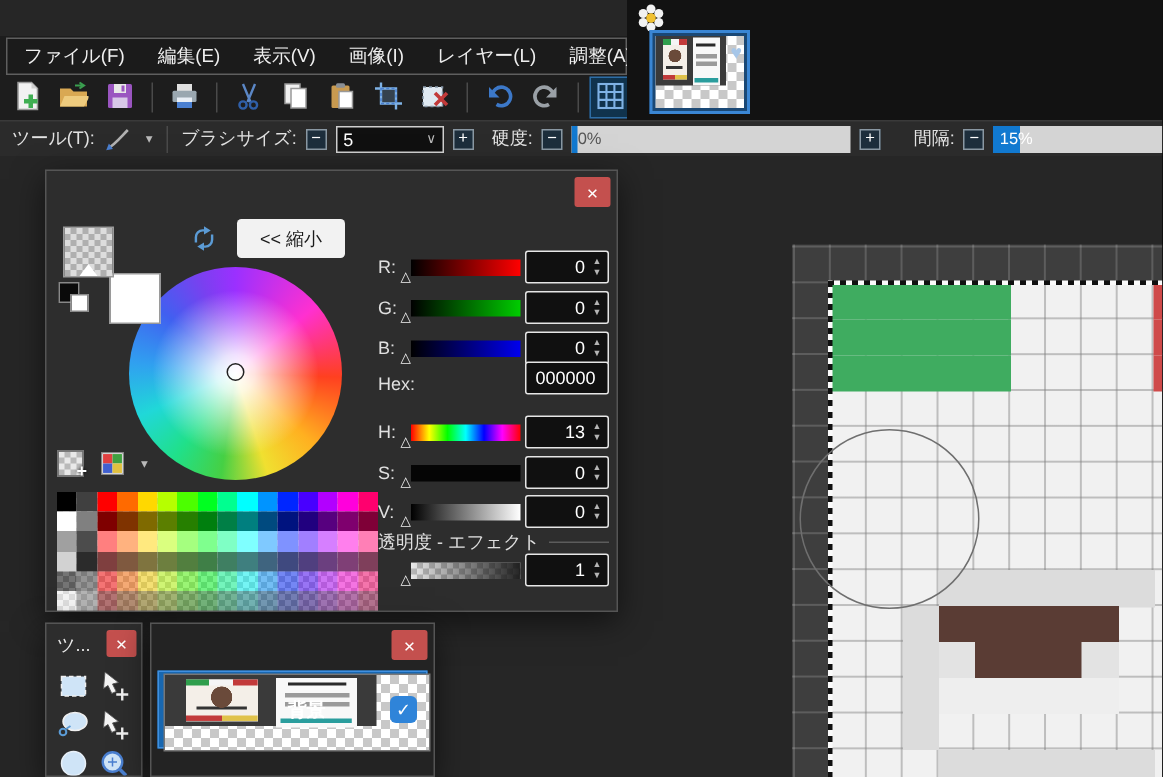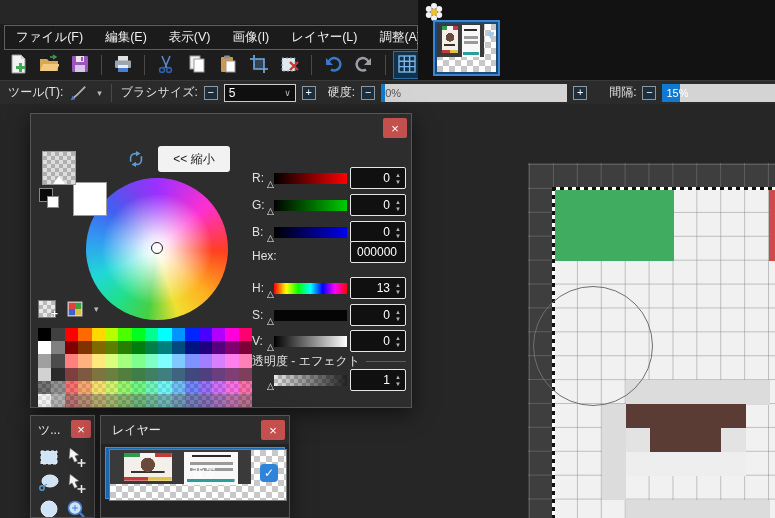--- a/index.html
+++ b/index.html
@@ -121,21 +121,21 @@
   .tool-btn{display:flex;align-items:center;justify-content:center;}
   .tool-btn svg{width:22px;height:22px;}
   
   #layers-window{left:100px;top:415px;width:190px;height:103px;overflow:hidden;background:#232323;}
   #layers-window .win-title{background:#2d2d2d;}
   #layers-window .win-close{right:4px;}
   .layer-row{position:absolute;left:4px;top:31px;width:180px;height:52px;background:#1867b0;
              border:1px solid #3f8fe0;box-sizing:border-box;display:flex;align-items:center;}
   .layer-thumb{position:absolute;left:3px;top:2px;width:46px;height:46px;border:1px solid #777;}
   .layer-name{position:absolute;left:86px;top:0;bottom:0;display:flex;align-items:center;
-              color:#fff;font-size:12.5px;}
+              color:#fff;font-size:12.5px;font-weight:bold;}
   .layer-check{position:absolute;right:6px;top:16px;width:18px;height:18px;background:#2f84d9;
                border-radius:4px;display:flex;align-items:center;justify-content:center;
                color:#fff;font-size:12px;}
   
   .kanban-thumb{position:relative;overflow:hidden;width:100%;height:100%;}
   .kt-bg{position:absolute;left:0;top:0;width:80%;height:68%;background:#3a3a3a;}
   .kt-c1{position:absolute;left:8%;top:5%;width:27%;height:56%;background:#f4efe8;
     background-image:
       linear-gradient(90deg,#2f9e4c 0 33%,#f5f5f5 33% 66%,#c23a3a 66%),
       radial-gradient(circle at 50% 42%,#6a4a3a 0 24%,rgba(0,0,0,0) 25%),
@@ -672,23 +672,20 @@
           <span><svg viewBox="0 0 22 22">
               <circle cx="10" cy="10" r="6.5" fill="#cfe4f7" stroke="#4a7fd0" stroke-width="1.6"></circle>
               <path d="M7 10h6M10 7v6" stroke="#4a7fd0"></path>
               <path d="M15 15l4 4" stroke="#4a7fd0" stroke-width="2.4"></path>
             </svg></span>
         </div>
       </div>
   </div>
 
   <div class="win" id="layers-window">
-    <div class="win-title">
-      <span>レイヤー</span>
-    </div>
     <div class="win-close">×</div>
     <div class="layer-row">
       <div class="layer-thumb kanban-thumb checker">
         <div class="kt-bg"></div>
         <div class="kt-c1"></div>
         <div class="kt-c2"></div>
       </div>
       <span class="layer-name">背景</span>
       <span class="layer-check">✓</span>
     </div>

